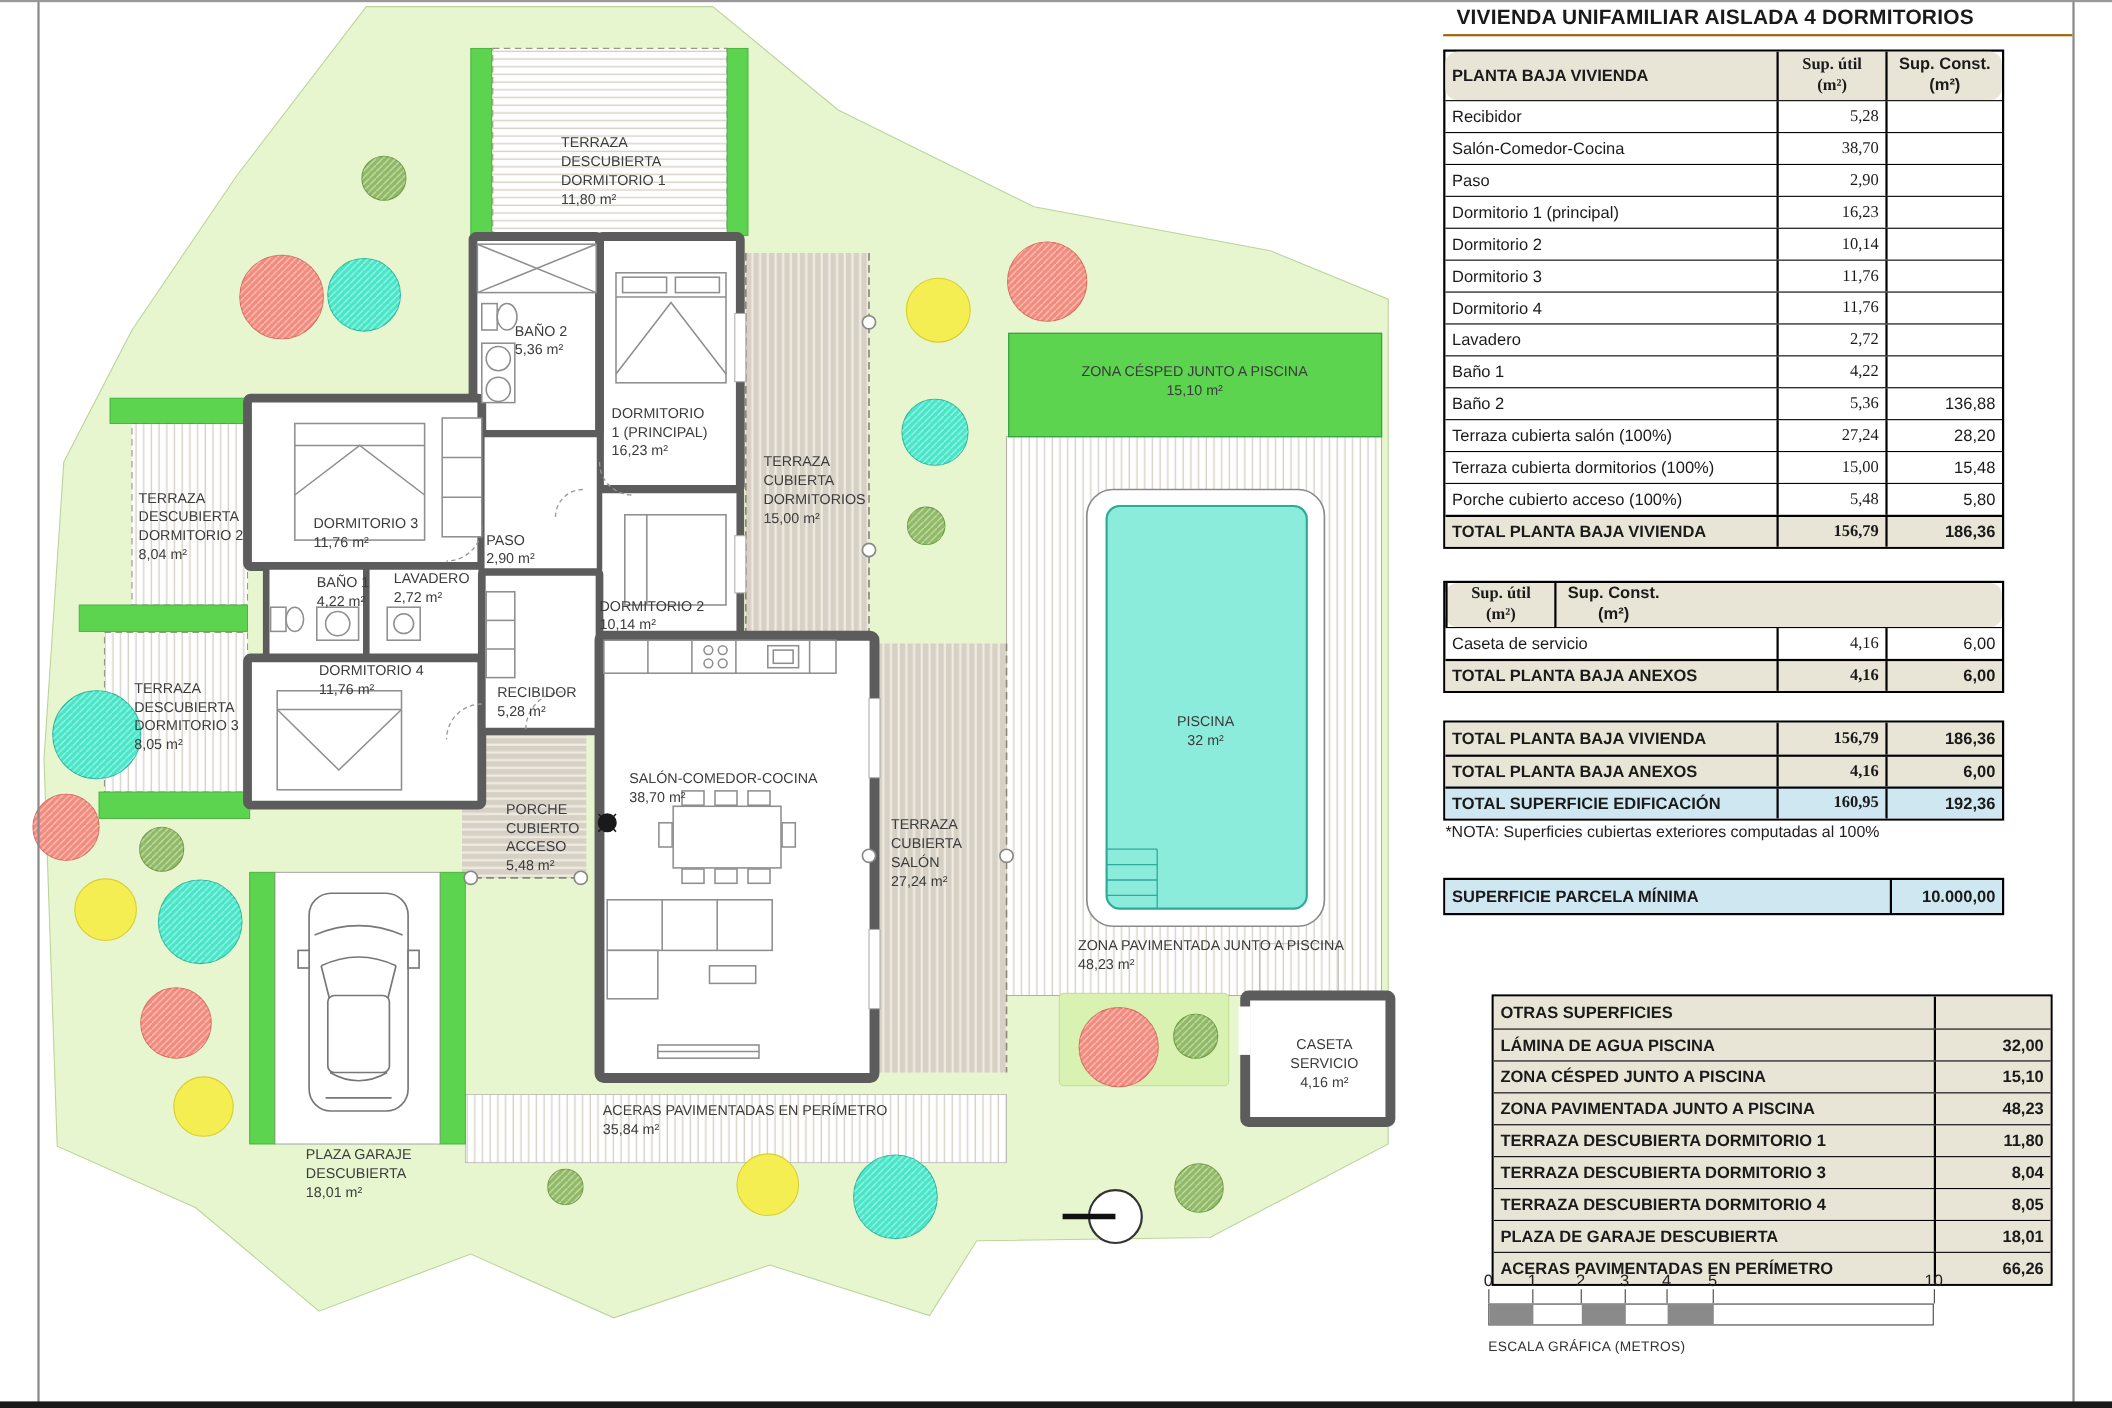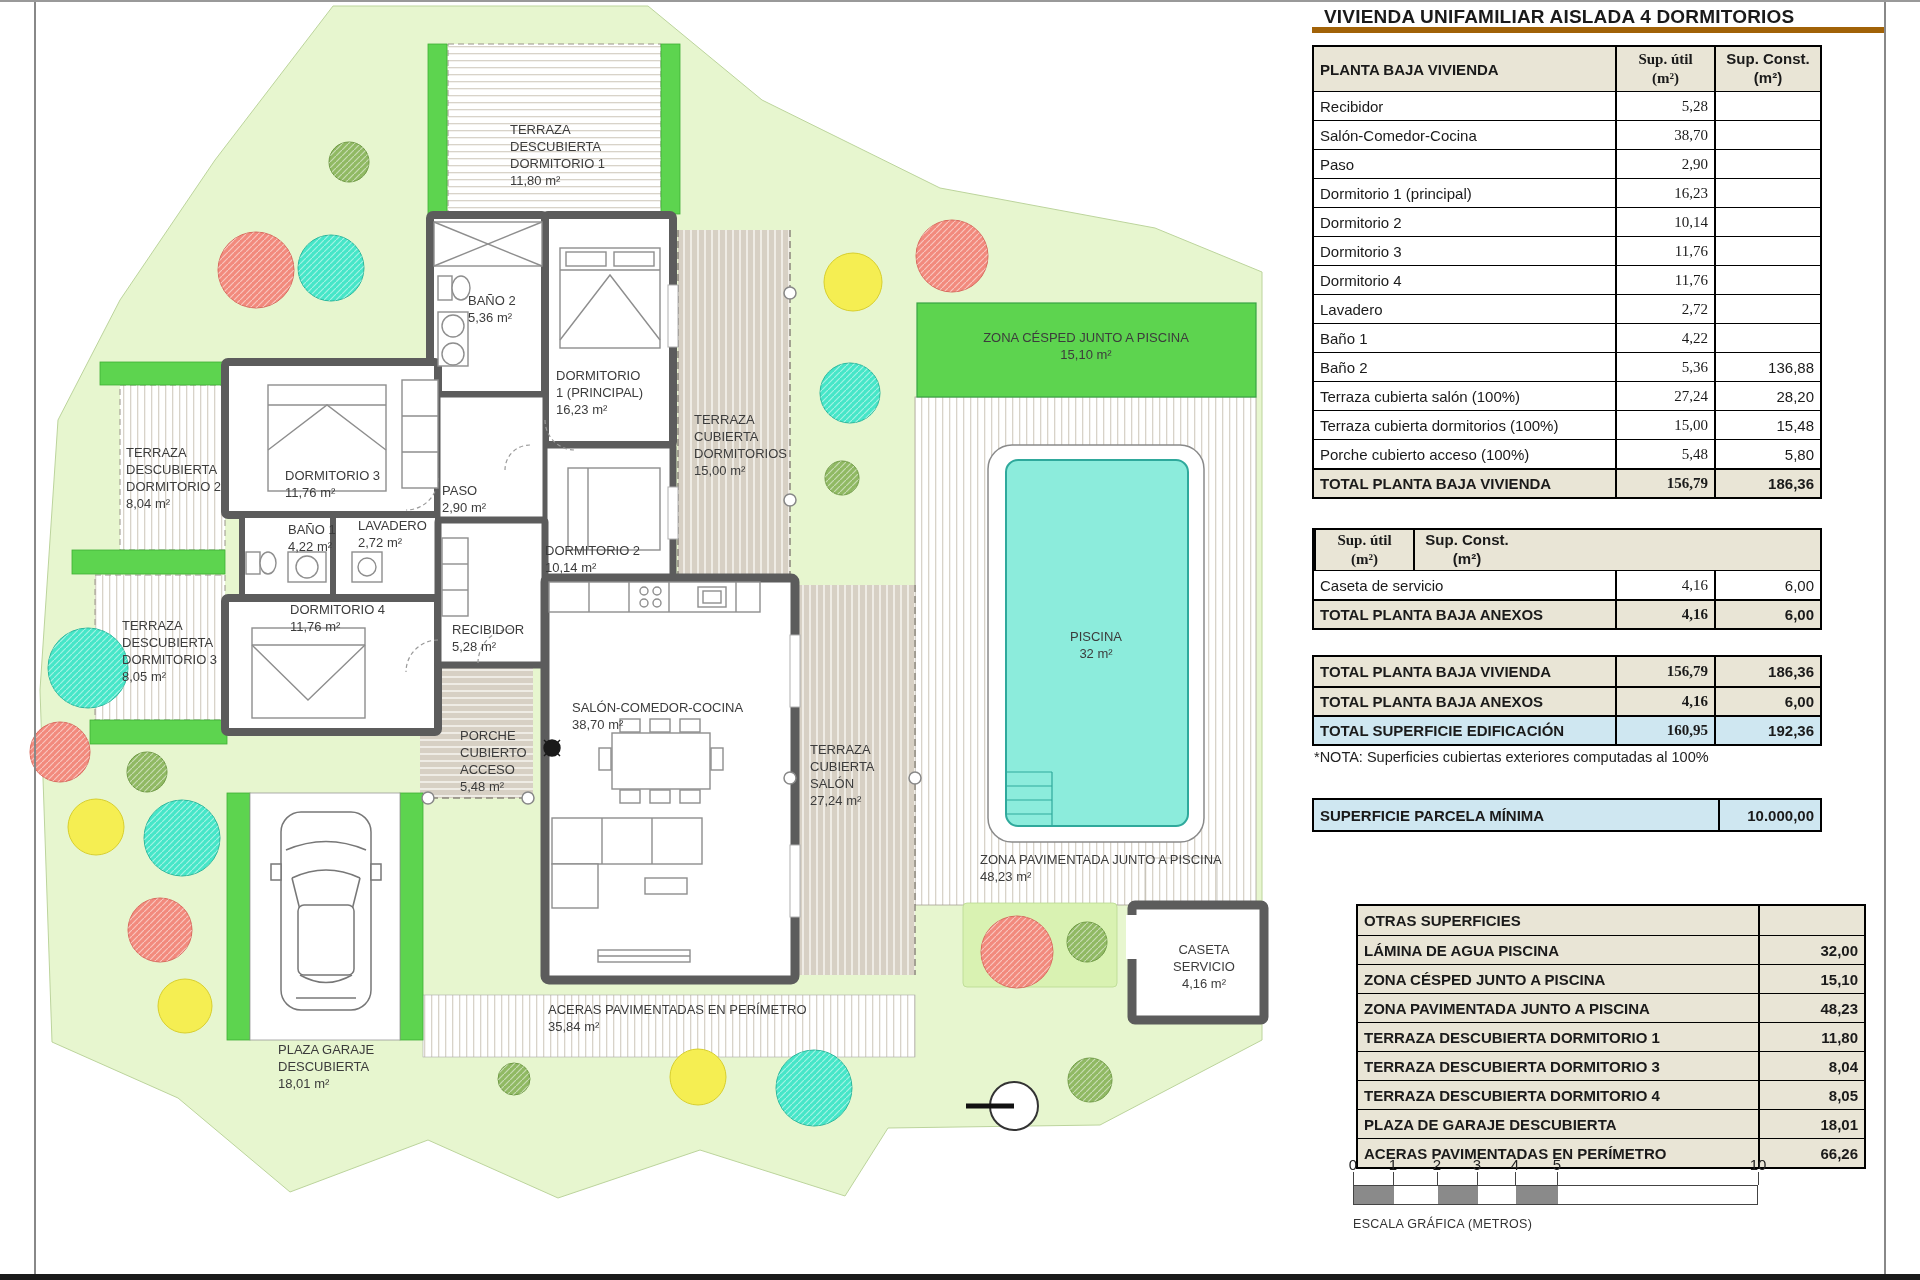--- a/index.html
+++ b/index.html
@@ -2,26 +2,26 @@
 <html><head>
 <meta charset="utf-8">
 <style>
   html,body{margin:0;padding:0;background:#fff;}
   #sheet{position:relative;width:1920px;height:1280px;background:#ffffff;overflow:hidden;
          font-family:"Liberation Sans",sans-serif;color:#1a1a1a;}
   svg{position:absolute;left:0;top:0;}
   .plabel{position:absolute;font:13px/1.3 "Liberation Sans",sans-serif;color:#3c3c3c;white-space:nowrap;}
   .pcenter{text-align:center;}
   
-  .titlebar{position:absolute;left:1312px;top:2px;width:572px;height:31px;border-bottom:6px solid #a16207;
+  .titlebar{position:absolute;left:1312px;top:2px;width:572px;height:31px;border-bottom:2px solid #a16207;
             font-weight:bold;font-size:19px;line-height:30px;padding-left:12px;box-sizing:border-box;letter-spacing:.2px;}
   .tsec{position:absolute;left:1312px;width:506px;border:2px solid #000;box-sizing:content-box;background:#fff;}
   .trow{display:flex;height:29px;border-top:1px solid #000;box-sizing:border-box;}
   .trow:first-child{border-top:none;}
-  .trow.hdr{height:44px;}
+  .trow.hdr{height:44px;border-radius:11px;}
   .thick{border-top:2px solid #000;}
   .cl,.cv,.cc{box-sizing:border-box;font-size:15px;display:flex;align-items:center;overflow:hidden;}
   .cl{width:301px;padding-left:6px;}
   .cv{width:99px;border-left:2px solid #000;justify-content:flex-end;padding-right:6px;font-family:Liberation Serif, serif;}
   .cc{width:106px;border-left:2px solid #000;justify-content:flex-end;padding-right:6px;}
   .wl{width:400px;padding-left:6px;}
   .beige{background:#e9e5d6;}
   .blue{background:#cfe7f1;}
   .b{font-weight:bold;}
   .hdr .cv,.hdr .cc{justify-content:center;text-align:center;padding-right:0;font-weight:bold;line-height:1.25;}
@@ -367,21 +367,21 @@
   <div class="plabel" style="left:290px;top:602px;">DORMITORIO 4<br>11,76 m²</div>
   <div class="plabel" style="left:442px;top:483px;">PASO<br>2,90 m²</div>
   <div class="plabel" style="left:288px;top:522px;">BAÑO 1<br>4,22 m²</div>
   <div class="plabel" style="left:358px;top:518px;">LAVADERO<br>2,72 m²</div>
   <div class="plabel" style="left:452px;top:622px;">RECIBIDOR<br>5,28 m²</div>
   <div class="plabel" style="left:572px;top:700px;">SALÓN-COMEDOR-COCINA<br>38,70 m²</div>
   <div class="plabel" style="left:460px;top:728px;">PORCHE<br>CUBIERTO<br>ACCESO<br>5,48 m²</div>
   <div class="plabel" style="left:694px;top:412px;">TERRAZA<br>CUBIERTA<br>DORMITORIOS<br>15,00 m²</div>
   <div class="plabel" style="left:810px;top:742px;">TERRAZA<br>CUBIERTA<br>SALÓN<br>27,24 m²</div>
   <div class="plabel pcenter" style="left:956px;top:330px;width:260px;">ZONA CÉSPED JUNTO A PISCINA<br>15,10 m²</div>
-  <div class="plabel pcenter" style="left:1026px;top:629px;width:140px;">PISCINA<br>32 m²</div>
+  <div class="plabel pcenter" style="left:1026px;top:648px;width:140px;">PISCINA<br>32 m²</div>
   <div class="plabel" style="left:980px;top:852px;">ZONA PAVIMENTADA JUNTO A PISCINA<br>48,23 m²</div>
   <div class="plabel pcenter" style="left:1144px;top:942px;width:120px;">CASETA<br>SERVICIO<br>4,16 m²</div>
   <div class="plabel" style="left:548px;top:1002px;">ACERAS PAVIMENTADAS EN PERÍMETRO<br>35,84 m²</div>
   <div class="plabel" style="left:278px;top:1042px;">PLAZA GARAJE<br>DESCUBIERTA<br>18,01 m²</div>
 
   <div class="titlebar">VIVIENDA UNIFAMILIAR AISLADA 4 DORMITORIOS</div>
 
   <div class="tsec" style="top:45px;">
     <div class="trow hdr beige">
       <div class="cl b">PLANTA BAJA VIVIENDA</div>

